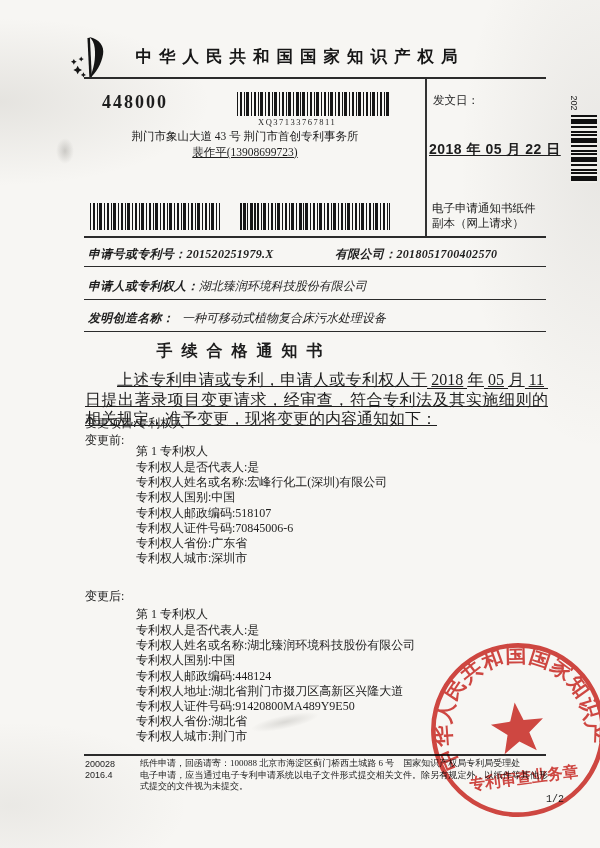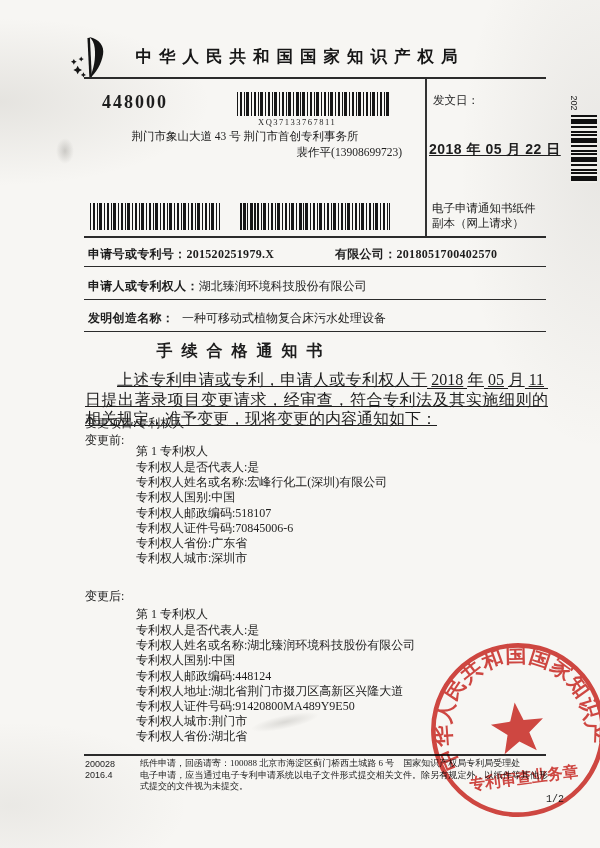--- a/index.html
+++ b/index.html
@@ -30,42 +30,42 @@
 
   .postal { left:102px; top:92px; font-size:18px; font-weight:bold; letter-spacing:2px; }
   .barcode { background:repeating-linear-gradient(90deg,
       #161616 0 1.5px, rgba(0,0,0,0) 1.5px 3px,
       #161616 3px 5.5px, rgba(0,0,0,0) 5.5px 7px,
       #161616 7px 8px,  rgba(0,0,0,0) 8px 9.5px,
       #161616 9.5px 12.5px, rgba(0,0,0,0) 12.5px 14px); }
   .barcode-top { left:237px; top:92px; width:152px; height:24px; }
   .barcode-label { left:258px; top:117px; font-size:8.5px; letter-spacing:1.5px; font-family:"Liberation Serif",serif; }
   .addr1 { left:88px; top:129px; width:314px; text-align:center; font-size:11.5px; }
-  .addr2 { left:88px; top:145px; width:314px; text-align:right; font-size:11.5px; }
+  .addr2 { left:88px; top:145px; width:314px; text-align:center; font-size:11.5px;text-decoration:underline; }
   .barcode-b1 { left:90px; top:203px; width:130px; height:27px; }
   .barcode-b2 { left:240px; top:203px; width:150px; height:27px; }
 
   .issue-label { left:433px; top:93px; font-size:11.5px; }
   .issue-date { left:429px; top:141px; font-size:14px; font-weight:bold;
     font-family:"Liberation Sans","DejaVu Sans",sans-serif; letter-spacing:.5px;text-decoration:underline; }
   .copy-note { left:432px; top:201px; width:114px; font-size:11.5px; line-height:15px; }
 
   .side-code { left:566px; top:98px; font-size:9px; transform:rotate(90deg); font-family:"Liberation Sans",sans-serif; }
   .side-barcode { left:571px; top:115px; width:26px; height:68px;
     background:repeating-linear-gradient(180deg,
       #101010 0 2px, #efeeea 2px 4px,
       #101010 4px 9px, #efeeea 9px 11px,
       #101010 11px 12.5px, #efeeea 12.5px 16px,
       #101010 16px 18px, #efeeea 18px 19px); }
 
   
   .row-line1 { left:84px; top:266px; width:462px; height:1px; }
   .row-line2 { left:84px; top:299px; width:462px; height:1px; }
   .row-line3 { left:84px; top:331px; width:462px; height:1px; }
-  .field { font-size:12px; }
+  .field { font-size:12px;font-style:italic; }
   .field b { letter-spacing:.3px; }
   .frow1 { left:88px; top:246px; }
   .frow1b { left:335px; top:246px; }
   .frow2 { left:88px; top:278px; }
   .frow3 { left:88px; top:310px; }
 
   .notice-title { left:0; top:341px; width:488px; text-align:center;
     font-size:16px; font-weight:bold; letter-spacing:9px; }
 
   .body-para { left:85px; top:370px; width:463px; font-size:16px;
@@ -162,22 +162,22 @@
   <div class="abs after-label nw">变更后:</div>
   <div class="abs after-block">
     <div class="kv-heading nw">第 1 专利权人</div>
     <div class="kv-block">
         <div>专利权人是否代表人:是</div>
         <div>专利权人姓名或名称:湖北臻润环境科技股份有限公司</div>
         <div>专利权人国别:中国</div>
         <div>专利权人邮政编码:448124</div>
         <div>专利权人地址:湖北省荆门市掇刀区高新区兴隆大道</div>
         <div>专利权人证件号码:91420800MA489Y9E50</div>
+        <div>专利权人省份:湖北省</div>
         <div>专利权人城市:荆门市</div>
-        <div>专利权人省份:湖北省</div>
       </div>
   </div>
 
   <div class="abs rule footer-rule"></div>
   <div class="abs form-no">
     <div>200028</div>
     <div>2016.4</div>
   </div>
   <div class="abs footer-note">
     <div>纸件申请，回函请寄：100088  北京市海淀区蓟门桥西土城路 6 号　国家知识产权局专利局受理处</div>

